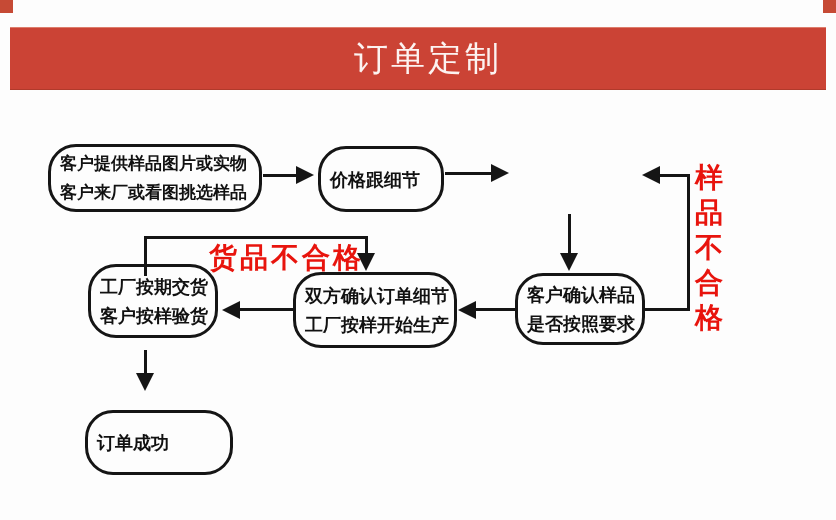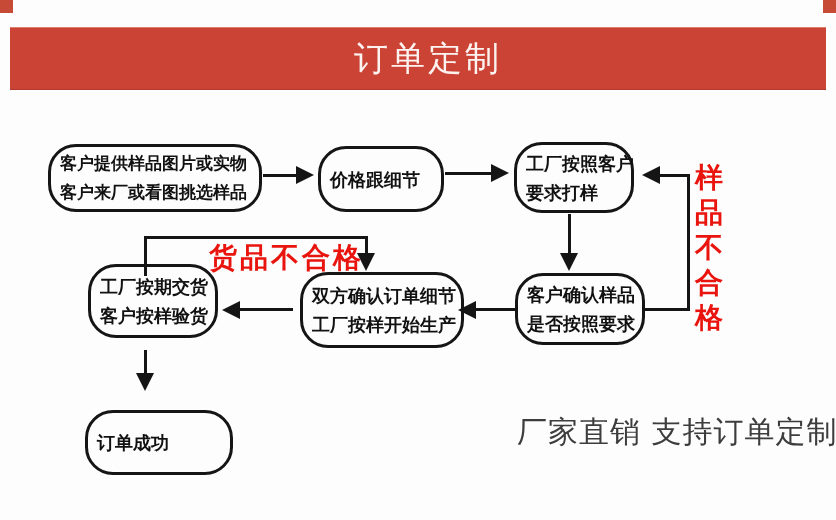--- a/index.html
+++ b/index.html
@@ -53,21 +53,21 @@
     color: #111111;
     font-weight: bold;
     font-size: 18px;
     line-height: 29px;
     white-space: nowrap;
   }
   .node1 { left: 48px;  top: 144px; width: 214px; height: 68px; font-size: 17px; }
   .node2 { left: 318px; top: 146px; width: 126px; height: 66px; }
   .node3 { left: 514px; top: 142px; width: 120px; height: 71px; }
   .node4 { left: 515px; top: 273px; width: 130px; height: 72px; }
-  .node5 { left: 293px; top: 272px; width: 164px; height: 76px; margin-left: 7px; }
+  .node5 { left: 293px; top: 272px; width: 164px; height: 76px; }
   .node6 { left: 88px;  top: 264px; width: 130px; height: 74px; }
   .node7 { left: 85px;  top: 410px; width: 148px; height: 65px; }
   .seg { position: absolute; background: #151515; }
   .h-seg { height: 3px; }
   .v-seg { width: 3px; }
   .arr { position: absolute; width: 0; height: 0; }
   .arr-right { border-top: 9px solid transparent; border-bottom: 9px solid transparent; border-left: 18px solid #151515; }
   .arr-left  { border-top: 9px solid transparent; border-bottom: 9px solid transparent; border-right: 18px solid #151515; }
   .arr-down  { border-left: 9px solid transparent; border-right: 9px solid transparent; border-top: 18px solid #151515; }
   .fail-label {
@@ -106,24 +106,20 @@
     <span class="banner-title">订单定制</span>
   </div>
 
   <div class="node node1">
     <span>客户提供样品图片或实物</span>
     <span>客户来厂或看图挑选样品</span>
   </div>
   <div class="node node2">
     <span>价格跟细节</span>
   </div>
-  <div class="node node3">
-    <span>工厂按照客户</span>
-    <span>要求打样</span>
-  </div>
   <div class="node node4">
     <span>客户确认样品</span>
     <span>是否按照要求</span>
   </div>
   <div class="node node5">
     <span>双方确认订单细节</span>
     <span>工厂按样开始生产</span>
   </div>
   <div class="node node6">
     <span>工厂按期交货</span>
@@ -157,15 +153,14 @@
   <div class="arr arr-down" style="left:357px; top:253px;"></div>
 
   <div class="seg h-seg" style="left:645px; top:308px; width:45px;"></div>
   <div class="seg v-seg" style="left:687px; top:174px; height:137px;"></div>
   <div class="seg h-seg" style="left:660px; top:174px; width:30px;"></div>
   <div class="arr arr-left" style="left:642px; top:166px;"></div>
 
   <div class="fail-label fail-goods">货品不合格</div>
   <div class="fail-label fail-sample">样品不合格</div>
 
-  <div class="slogan">厂家直销 支持订单定制</div>
 
 </div>
 
 </body></html>

